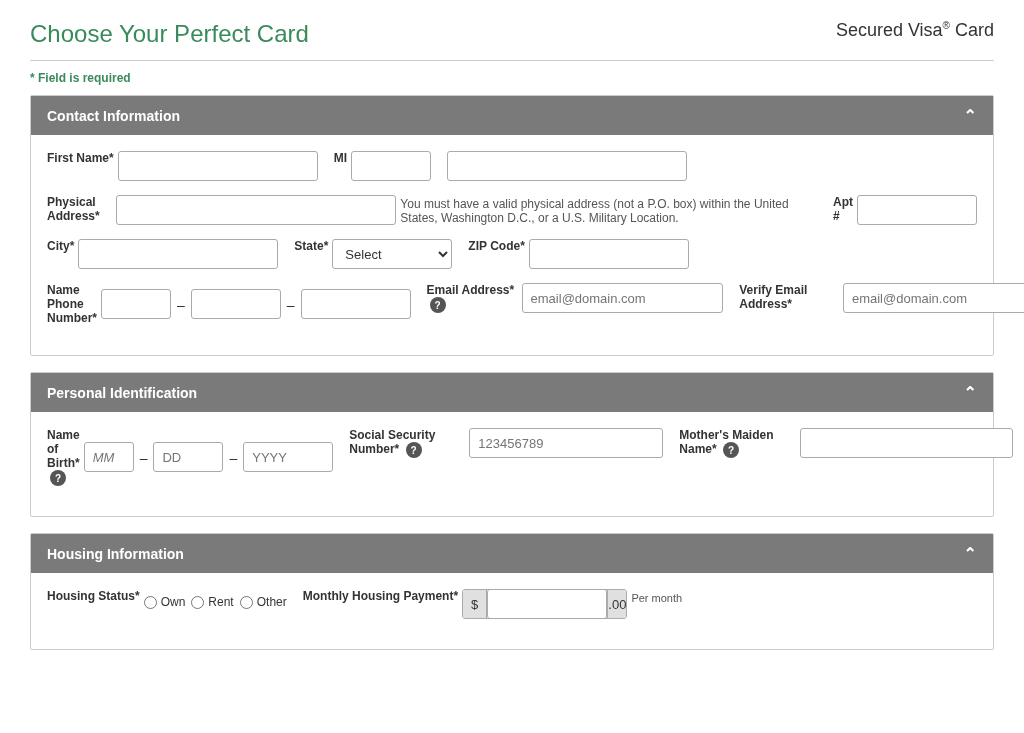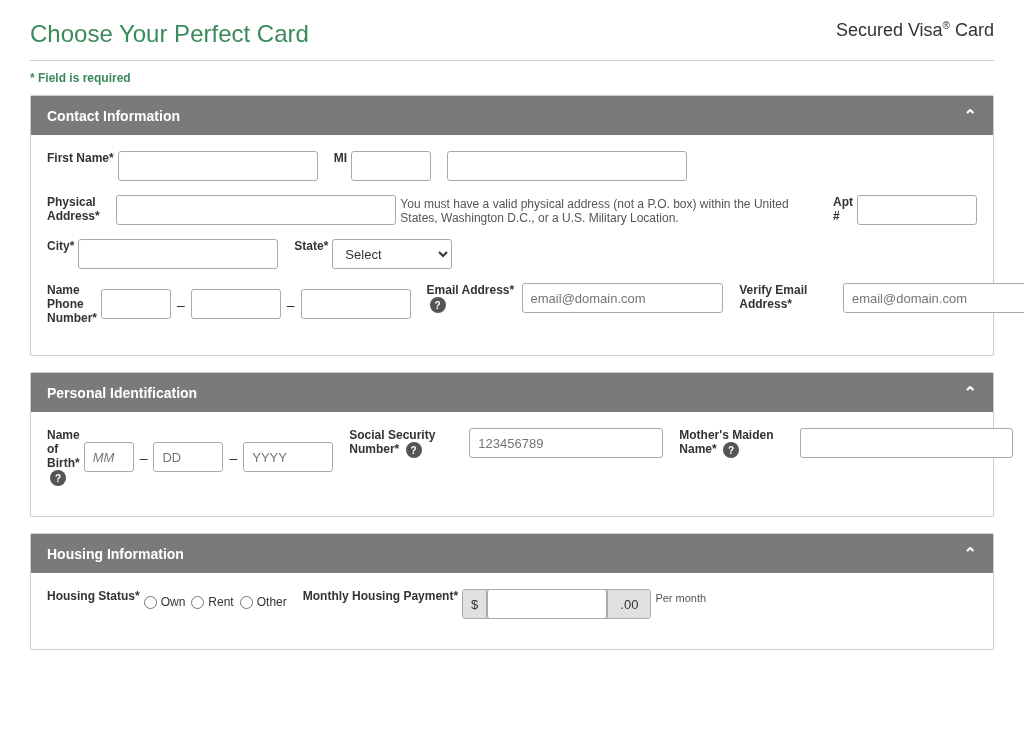--- a/index.html
+++ b/index.html
@@ -163,21 +163,21 @@
     .dollar-input input {
       border: none;
       padding: 5px 8px;
       font-size: 13px;
       flex: 1;
       outline: none;
       height: 100%;
     }
     .dollar-input .cents {
       background: #e0e0e0;
-      padding: 0 12px;
+      padding: 0 0;
       font-size: 13px;
       color: #333;
       height: 100%;
       display: flex;
       align-items: center;
       border-left: 1px solid #aaa;
     }
     .per-month {
       font-size: 11px;
       color: #555;
@@ -267,20 +267,24 @@
           <option>MD</option><option>MA</option><option>MI</option><option>MN</option>
           <option>MS</option><option>MO</option><option>MT</option><option>NE</option>
           <option>NV</option><option>NH</option><option>NJ</option><option>NM</option>
           <option>NY</option><option>NC</option><option>ND</option><option>OH</option>
           <option>OK</option><option>OR</option><option>PA</option><option>RI</option>
           <option>SC</option><option>SD</option><option>TN</option><option>TX</option>
           <option>UT</option><option>VT</option><option>VA</option><option>WA</option>
           <option>WV</option><option>WI</option><option>WY</option>
         </select>
       </div>
+      <div class="form-group">
+        <label>ZIP Code*</label>
+        <input type="text" class="w-zip" style="">
+      </div>
     </div>
 
     <div class="form-row">
       <div class="form-group">
         <label>Name Phone Number*</label>
         <div class="phone-group">
           <input type="text" class="w-phone1" style="">
           <span class="phone-sep">–</span>
           <input type="text" class="w-phone2" style="">
           <span class="phone-sep">–</span>

